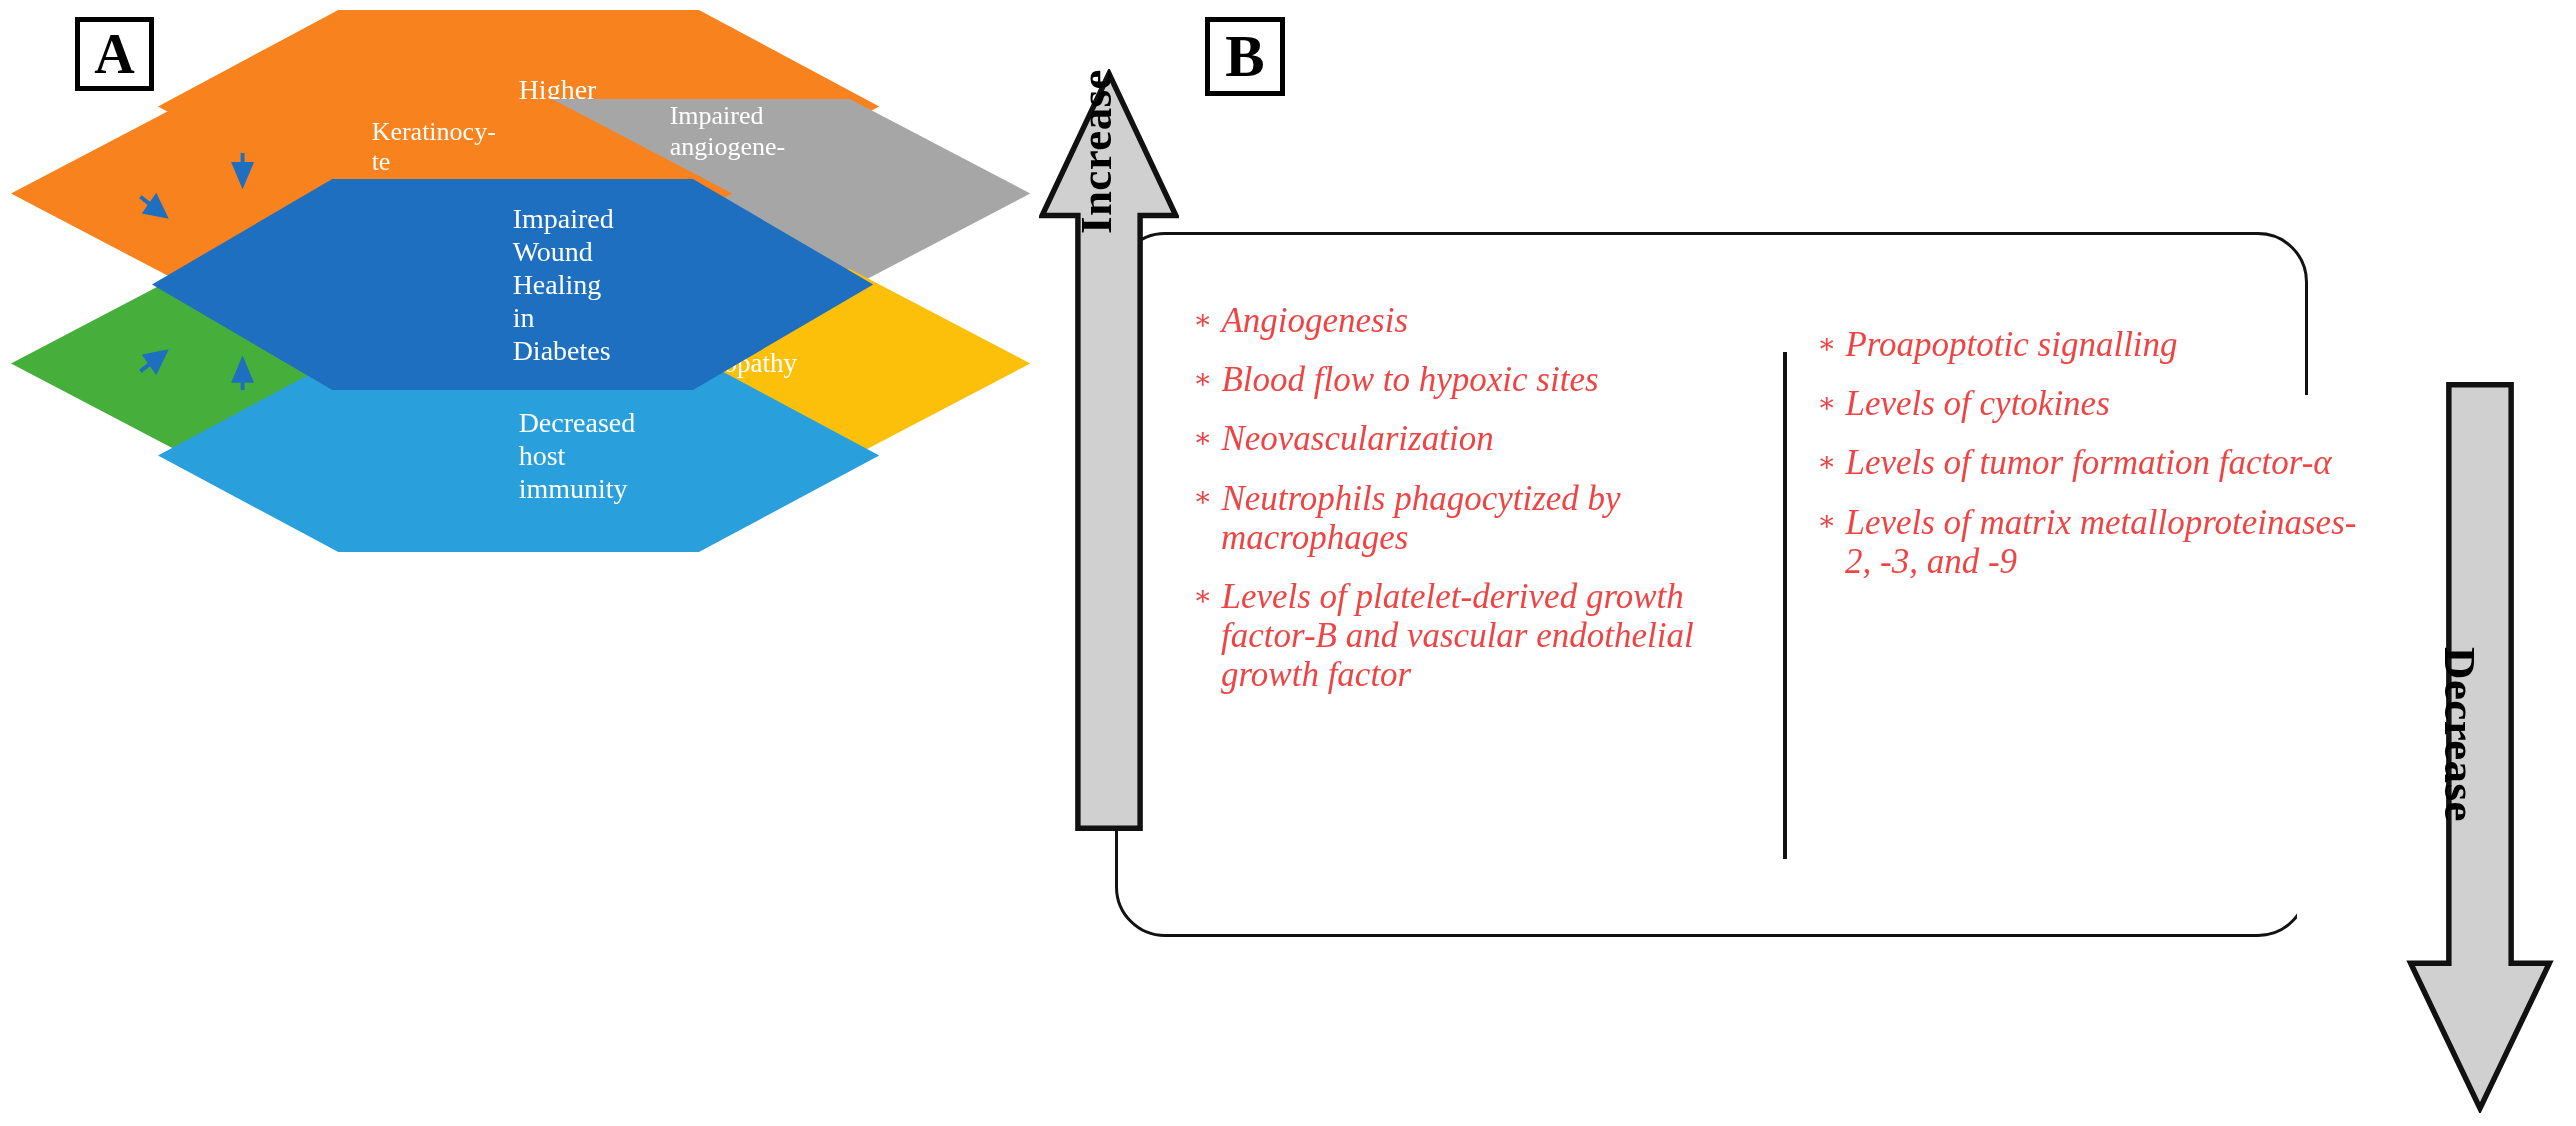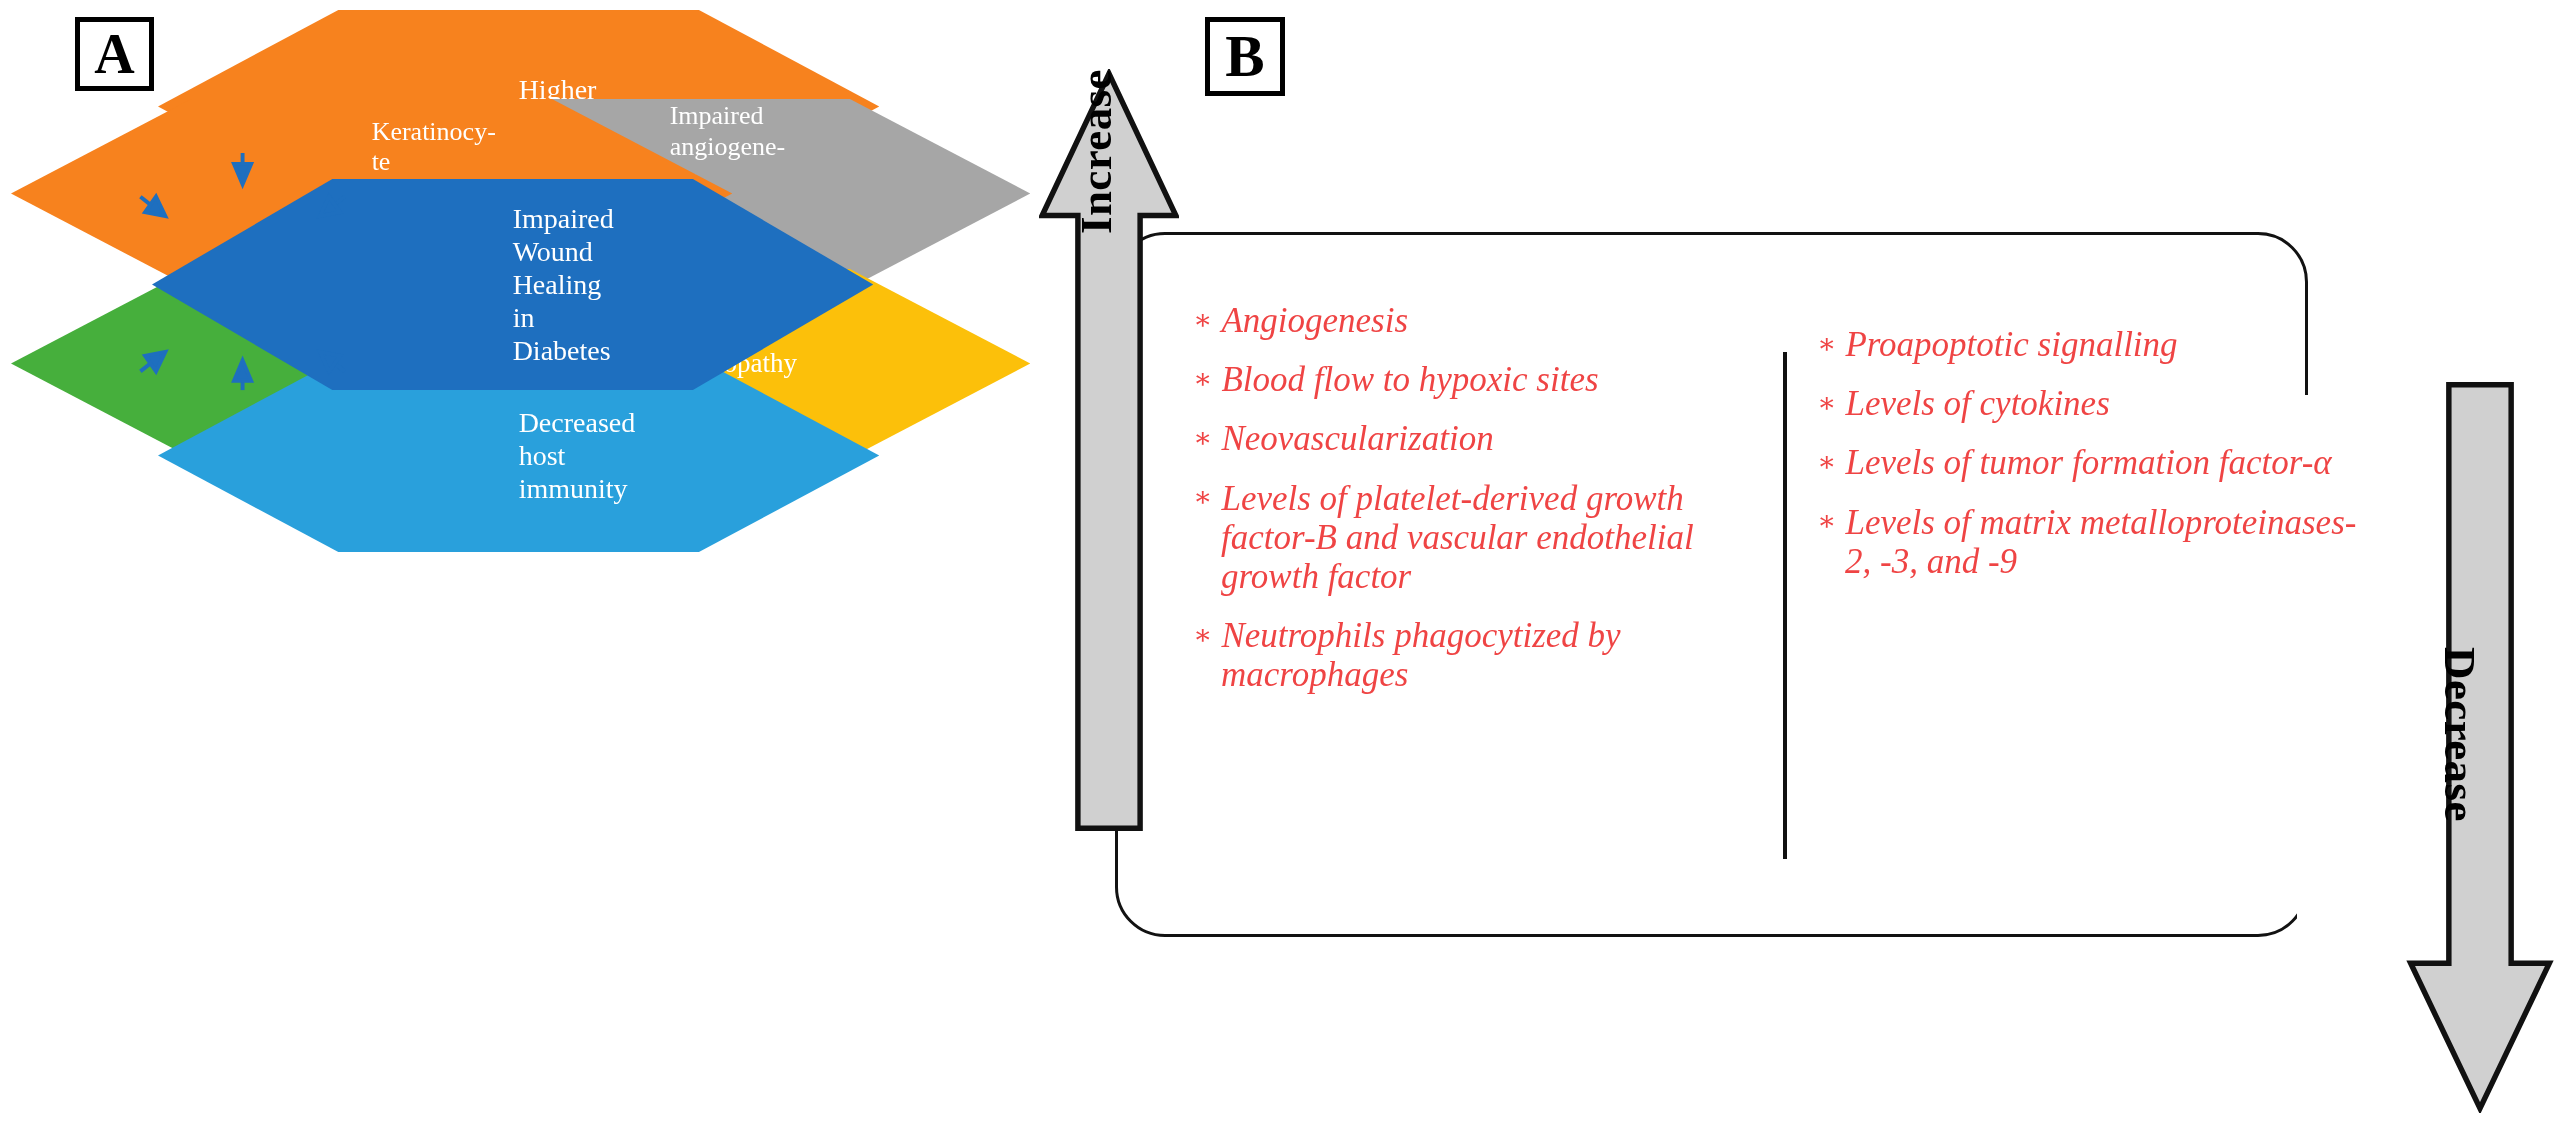--- a/index.html
+++ b/index.html
@@ -219,25 +219,25 @@
     <span class="bullet-item">
       <span class="bullet-star">∗</span><span>Angiogenesis</span>
     </span>
     <span class="bullet-item">
       <span class="bullet-star">∗</span><span>Blood flow to hypoxic sites</span>
     </span>
     <span class="bullet-item">
       <span class="bullet-star">∗</span><span>Neovascularization</span>
     </span>
     <span class="bullet-item">
+      <span class="bullet-star">∗</span><span>Neutrophils phagocytized by macrophages</span>
+    </span>
+    <span class="bullet-item">
       <span class="bullet-star">∗</span><span>Levels of platelet-derived growth factor-B and vascular endothelial growth factor</span>
     </span>
-    <span class="bullet-item">
-      <span class="bullet-star">∗</span><span>Neutrophils phagocytized by macrophages</span>
-    </span>
   </div>
 
   <div class="bullet-col" id="col-right">
     <span class="bullet-item">
       <span class="bullet-star">∗</span><span>Proapoptotic signalling</span>
     </span>
     <span class="bullet-item">
       <span class="bullet-star">∗</span><span>Levels of cytokines</span>
     </span>
     <span class="bullet-item">

